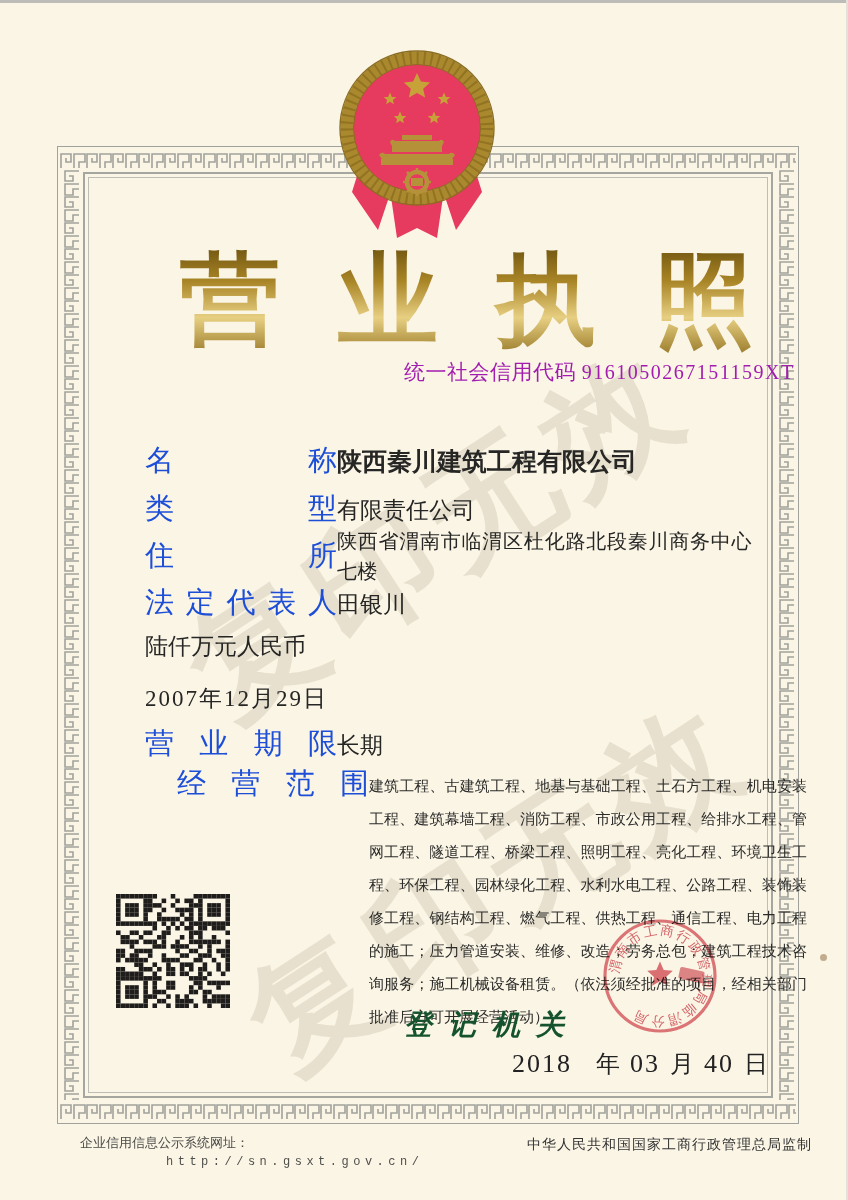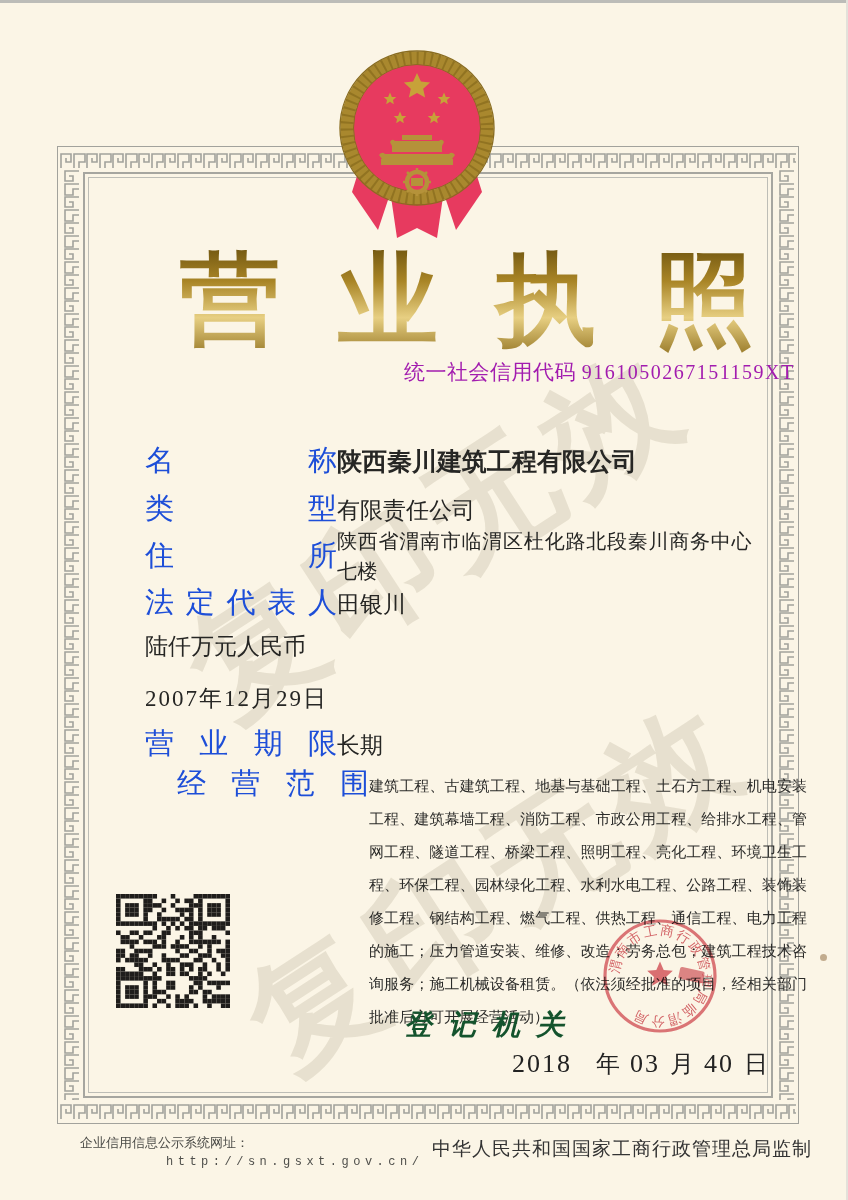--- a/index.html
+++ b/index.html
@@ -57,21 +57,21 @@
 
   .registrar{left:404px;top:1006px;font-size:28px;font-weight:600;letter-spacing:16px;color:#14532d;white-space:nowrap;font-style:italic;}
   .issue-date{left:512px;top:1048px;display:flex;align-items:baseline;color:#222;}
   .issue-date .num{font-size:26px;letter-spacing:2px;}
   .issue-date .unit{font-size:24px;}
   .issue-date span{margin-right:10px;}
   .issue-date .u-gap{margin-left:14px;}
 
   .footer-left{left:80px;top:1134px;font-size:13px;color:#4a4a46;}
   .footer-left .url{margin-left:86px;margin-top:3px;font-family:"Liberation Mono","DejaVu Sans Mono",monospace;font-size:12px;letter-spacing:4.5px;color:#4f4f4b;text-align:right;}
-  .footer-right{right:36px;top:1136px;font-size:19px;letter-spacing:1px;color:#333;font-weight:500;white-space:nowrap;text-align:right;}
+  .footer-right{right:36px;top:1136px;font-size:14px;letter-spacing:1px;color:#333;font-weight:500;white-space:nowrap;text-align:right;}
 
   .seal-svg{left:595px;top:912px;mix-blend-mode:multiply;opacity:.9;}
   .qr-svg{left:116px;top:894px;}
   .emblem-svg{left:332px;top:42px;}
 </style>
 </head>
 <body>
 
 <div class="abs edge-top"></div>
 <div class="abs edge-right"></div>

